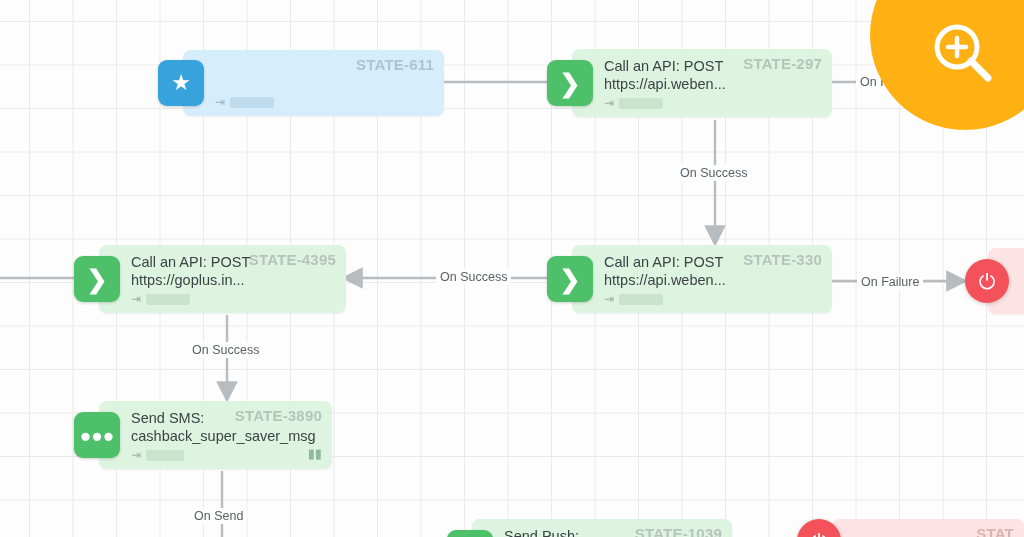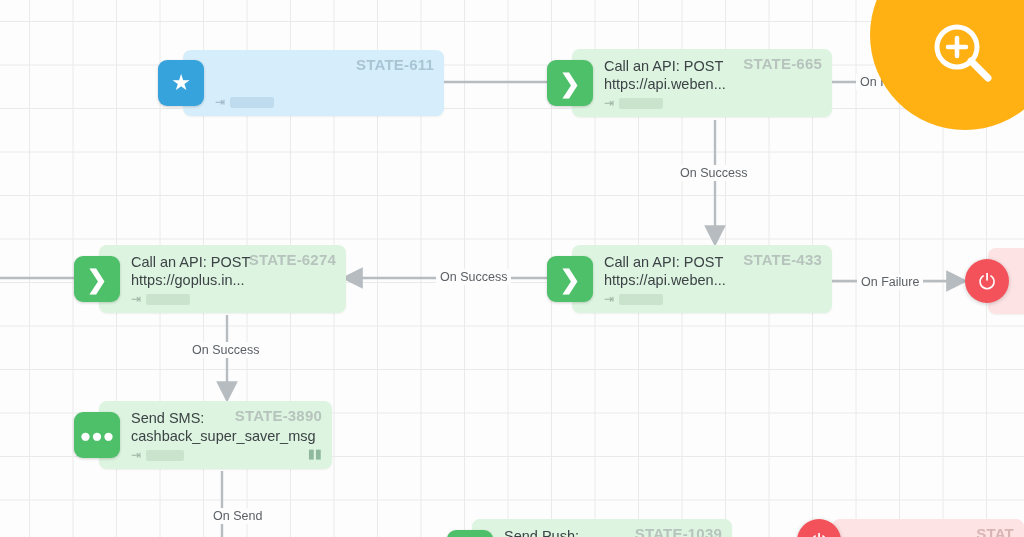--- a/index.html
+++ b/index.html
@@ -214,64 +214,64 @@
     <path d="M227,315 L227,398" stroke="#b6bcc0" stroke-width="2.4" fill="none" marker-end="url(#arrow)"></path>
 
     <path d="M222,471 L222,537" stroke="#b6bcc0" stroke-width="2.4" fill="none"></path>
   </svg>
 
   <div class="edge-label" style="left:856px; top:74px;">On Failure</div>
   <div class="edge-label" style="left:676px; top:165px;">On Success</div>
   <div class="edge-label" style="left:436px; top:269px;">On Success</div>
   <div class="edge-label" style="left:857px; top:274px;">On Failure</div>
   <div class="edge-label" style="left:188px; top:342px;">On Success</div>
-  <div class="edge-label" style="left:190px; top:508px;margin-left:19px;">On Send</div>
+  <div class="edge-label" style="left:190px; top:508px;">On Send</div>
 
   <div class="node blue" style="left:183px; top:50px; width:261px; height:66px;">
     <div class="badge blue">
       <span class="star">★</span>
     </div>
     <div class="state-id">STATE-611</div>
     <div class="node-footer">
       <span class="footer-icon">⇥</span>
       <span class="redact"></span>
     </div>
   </div>
 
   <div class="node green" style="left:572px; top:49px; width:260px; height:68px;">
     <div class="badge green">
       <span class="chev">❯</span>
     </div>
-    <div class="state-id">STATE-665</div>
+    <div class="state-id">STATE-297</div>
     <div class="node-title" style="top:8px;">Call an API: POST
 https://api.weben...</div>
     <div class="node-footer">
       <span class="footer-icon">⇥</span>
       <span class="redact"></span>
     </div>
   </div>
 
   <div class="node green" style="left:572px; top:245px; width:260px; height:68px;">
     <div class="badge green">
       <span class="chev">❯</span>
     </div>
-    <div class="state-id">STATE-433</div>
+    <div class="state-id">STATE-330</div>
     <div class="node-title" style="top:8px;">Call an API: POST
 https://api.weben...</div>
     <div class="node-footer">
       <span class="footer-icon">⇥</span>
       <span class="redact"></span>
     </div>
   </div>
 
   <div class="node green" style="left:99px; top:245px; width:247px; height:68px;">
     <div class="badge green">
       <span class="chev">❯</span>
     </div>
-    <div class="state-id">STATE-6274</div>
+    <div class="state-id">STATE-4395</div>
     <div class="node-title" style="top:8px;">Call an API: POST
 https://goplus.in...</div>
     <div class="node-footer">
       <span class="footer-icon">⇥</span>
       <span class="redact"></span>
     </div>
   </div>
 
   <div class="node green" style="left:99px; top:401px; width:233px; height:68px;">
     <div class="badge green">

